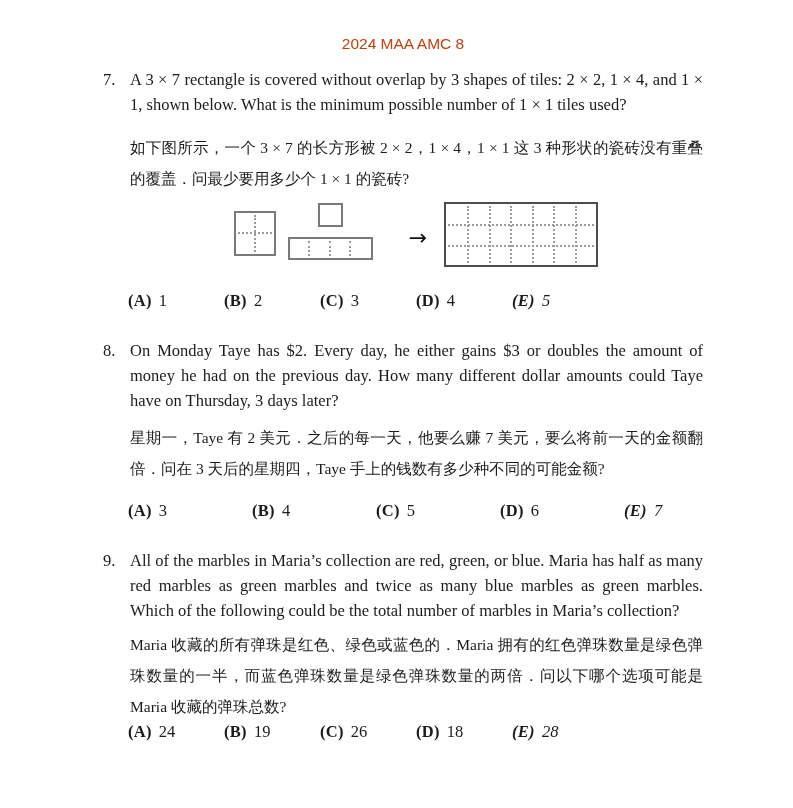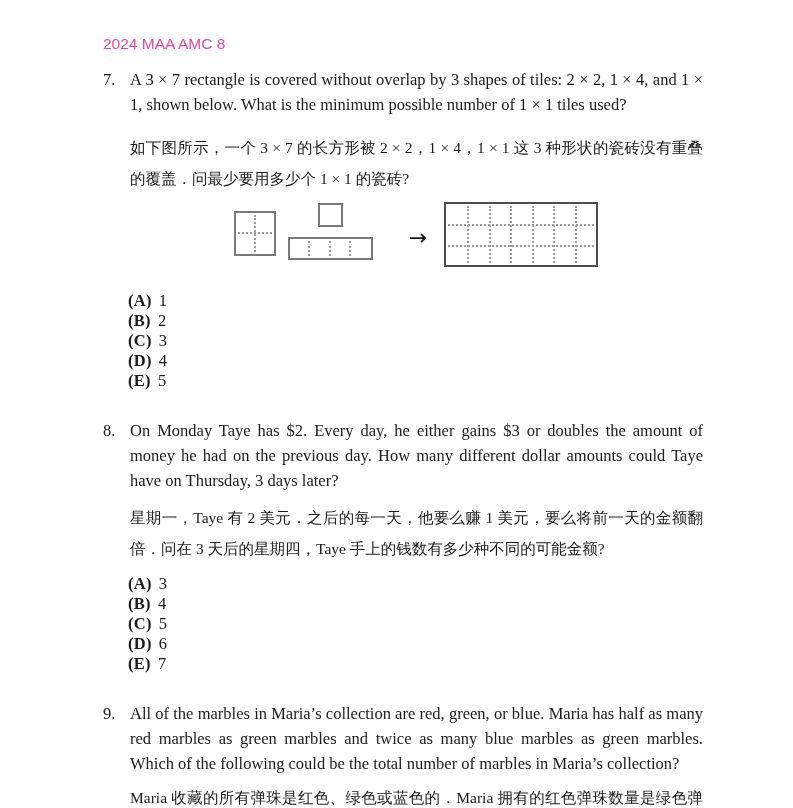--- a/index.html
+++ b/index.html
@@ -2,22 +2,22 @@
 <html><head>
 <meta charset="utf-8">
 <style>
   html,body { margin:0; padding:0; background:#ffffff; }
   .page {
     position:relative; width:793px; height:808px; background:#ffffff;
     font-family:"Liberation Serif", serif; color:#1b1b1b; overflow:hidden;
   }
   .content { margin-left:103px; width:600px; }
   .doc-title {
-    padding-top:35px; height:18px; 
-    font-family:"Liberation Sans", sans-serif; font-size:15.5px; color:#ec4899;
+    padding-top:35px; height:18px; text-align:center;
+    font-family:"Liberation Sans", sans-serif; font-size:15.5px; color:#c2410c;
   }
   .problem { position:relative; }
   .p7 { margin-top:14px; }
   .p8 { margin-top:27px; }
   .p9 { margin-top:27px; }
   .pnum { position:absolute; left:0; top:0; font-size:16.5px; line-height:25px; }
   p.en {
     margin:0 0 0 27px; width:573px; font-size:16.5px; line-height:25px;
     text-align:justify;
   }
@@ -37,25 +37,25 @@
   .t37 { left:314px; top:0;    width:150px; height:61px; border-color:#4d4d4d; }
   .vl { position:absolute; top:2px; bottom:2px; width:0; border-left:2px dotted #9b9b9b; display:block; }
   .hl { position:absolute; left:2px; right:2px; height:0; border-top:2px dotted #9b9b9b; display:block; }
   .arrow {
     position:absolute; left:266px; top:23px; width:44px;
     font-size:22px; color:#111; text-align:center; line-height:26px;
     font-family:"DejaVu Sans", sans-serif;
   }
 
   
-  .options { display:flex; margin:23px 0 0 25px; font-size:16.5px;flex-direction:column; }
-  .p8 .options { margin-top:10px; }
+  .options { display:flex; margin:23px 0 0 25px; font-size:16.5px; }
+  .p8 .options { margin-top:17px;gap:28px; }
   .p9 .options { margin-top:0; }
   .opt { width:96px; white-space:nowrap; }
-  .opt:last-child { width:auto; }
+  .opt:last-child { width:auto;font-style:italic; }
   .opt b { font-weight:bold; margin-right:7px; letter-spacing:0.3px; }
 </style>
 </head>
 <body>
 
 <div class="page">
   <div class="content">
 
     <div class="doc-title">2024 MAA AMC 8</div>
 
@@ -93,34 +93,34 @@
         <span class="opt"><b>(B)</b><span>2</span></span>
         <span class="opt"><b>(C)</b><span>3</span></span>
         <span class="opt"><b>(D)</b><span>4</span></span>
         <span class="opt"><b>(E)</b><span>5</span></span>
       </div>
     </div>
 
     <div class="problem p8">
       <span class="pnum">8.</span>
       <p class="en">On Monday Taye has $2. Every day, he either gains $3 or doubles the amount of money he had on the previous day. How many different dollar amounts could Taye have on Thursday, 3 days later?</p>
-      <p class="zh">星期一，Taye 有 2 美元．之后的每一天，他要么赚 1 美元，要么将前一天的金额翻倍．问在 3 天后的星期四，Taye 手上的钱数有多少种不同的可能金额?</p>
+      <p class="zh">星期一，Taye 有 2 美元．之后的每一天，他要么赚 7 美元，要么将前一天的金额翻倍．问在 3 天后的星期四，Taye 手上的钱数有多少种不同的可能金额?</p>
       <div class="options">
         <span class="opt"><b>(A)</b><span>3</span></span>
         <span class="opt"><b>(B)</b><span>4</span></span>
         <span class="opt"><b>(C)</b><span>5</span></span>
         <span class="opt"><b>(D)</b><span>6</span></span>
         <span class="opt"><b>(E)</b><span>7</span></span>
       </div>
     </div>
 
     <div class="problem p9">
       <span class="pnum">9.</span>
       <p class="en">All of the marbles in Maria’s collection are red, green, or blue. Maria has half as many red marbles as green marbles and twice as many blue marbles as green marbles. Which of the following could be the total number of marbles in Maria’s collection?</p>
-      <p class="zh">Maria 收藏的所有弹珠是红色、绿色或蓝色的．Maria 拥有的红色弹珠数量是绿色弹珠数量的一半，而蓝色弹珠数量是绿色弹珠数量的两倍．问以下哪个选项可能是 Maria 天后的星期四?</p>
+      <p class="zh">Maria 收藏的所有弹珠是红色、绿色或蓝色的．Maria 拥有的红色弹珠数量是绿色弹珠数量的一半，而蓝色弹珠数量是绿色弹珠数量的两倍．问以下哪个选项可能是 Maria 收藏的弹珠总数?</p>
       <div class="options">
         <span class="opt"><b>(A)</b><span>24</span></span>
         <span class="opt"><b>(B)</b><span>19</span></span>
         <span class="opt"><b>(C)</b><span>26</span></span>
         <span class="opt"><b>(D)</b><span>18</span></span>
         <span class="opt"><b>(E)</b><span>28</span></span>
       </div>
     </div>
 
   </div>

